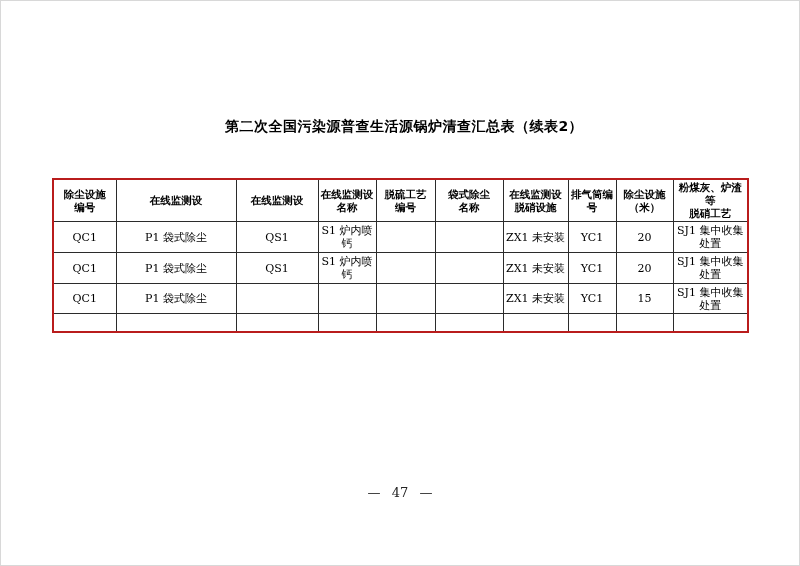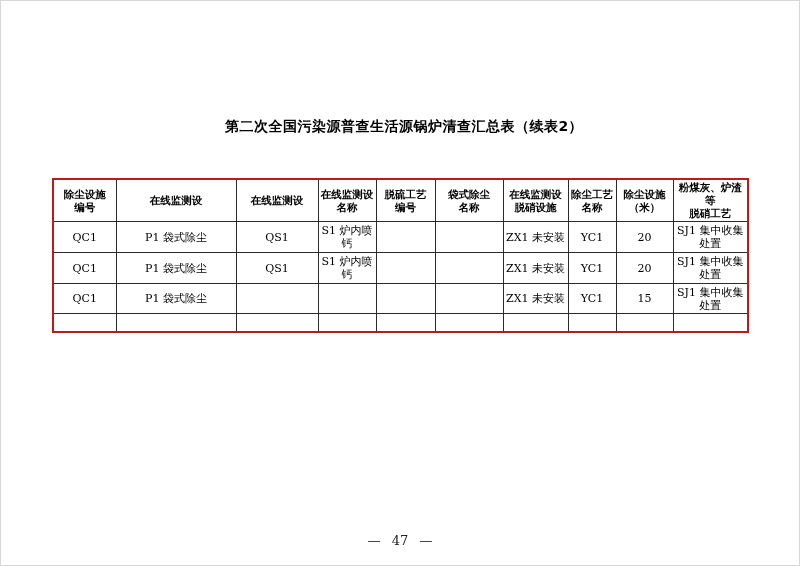--- a/index.html
+++ b/index.html
@@ -60,21 +60,20 @@
   tr.empty-row  { height: 18px; }
   .page-number {
     position: absolute;
     top: 484px; left: 0;
     width: 100%;
     text-align: center;
     font-size: 13px;
     font-family: "DejaVu Serif", "Liberation Serif", serif;
     word-spacing: 7px;
     color: #222222;
-    margin-top: 48px;
   }
 </style>
 </head>
 <body>
 
 <div class="page">
 
   <div class="doc-title">第二次全国污染源普查生活源锅炉清查汇总表（续表2）</div>
 
   <table class="census-table">
@@ -97,21 +96,21 @@
         <th>在线监测设</th>
         <th>在线监测设</th>
         <th>在线监测设
 名称</th>
         <th>脱硫工艺
 编号</th>
         <th>袋式除尘
 名称</th>
         <th>在线监测设
 脱硝设施</th>
-        <th>除尘工艺名称</th>
+        <th>排气筒编号</th>
         <th>除尘设施
 （米）</th>
         <th>粉煤灰、炉渣等
 脱硝工艺</th>
       </tr>
     </thead>
     <tbody>
       <tr class="data-row">
         <td>QC1</td>
         <td>P1 袋式除尘</td>

